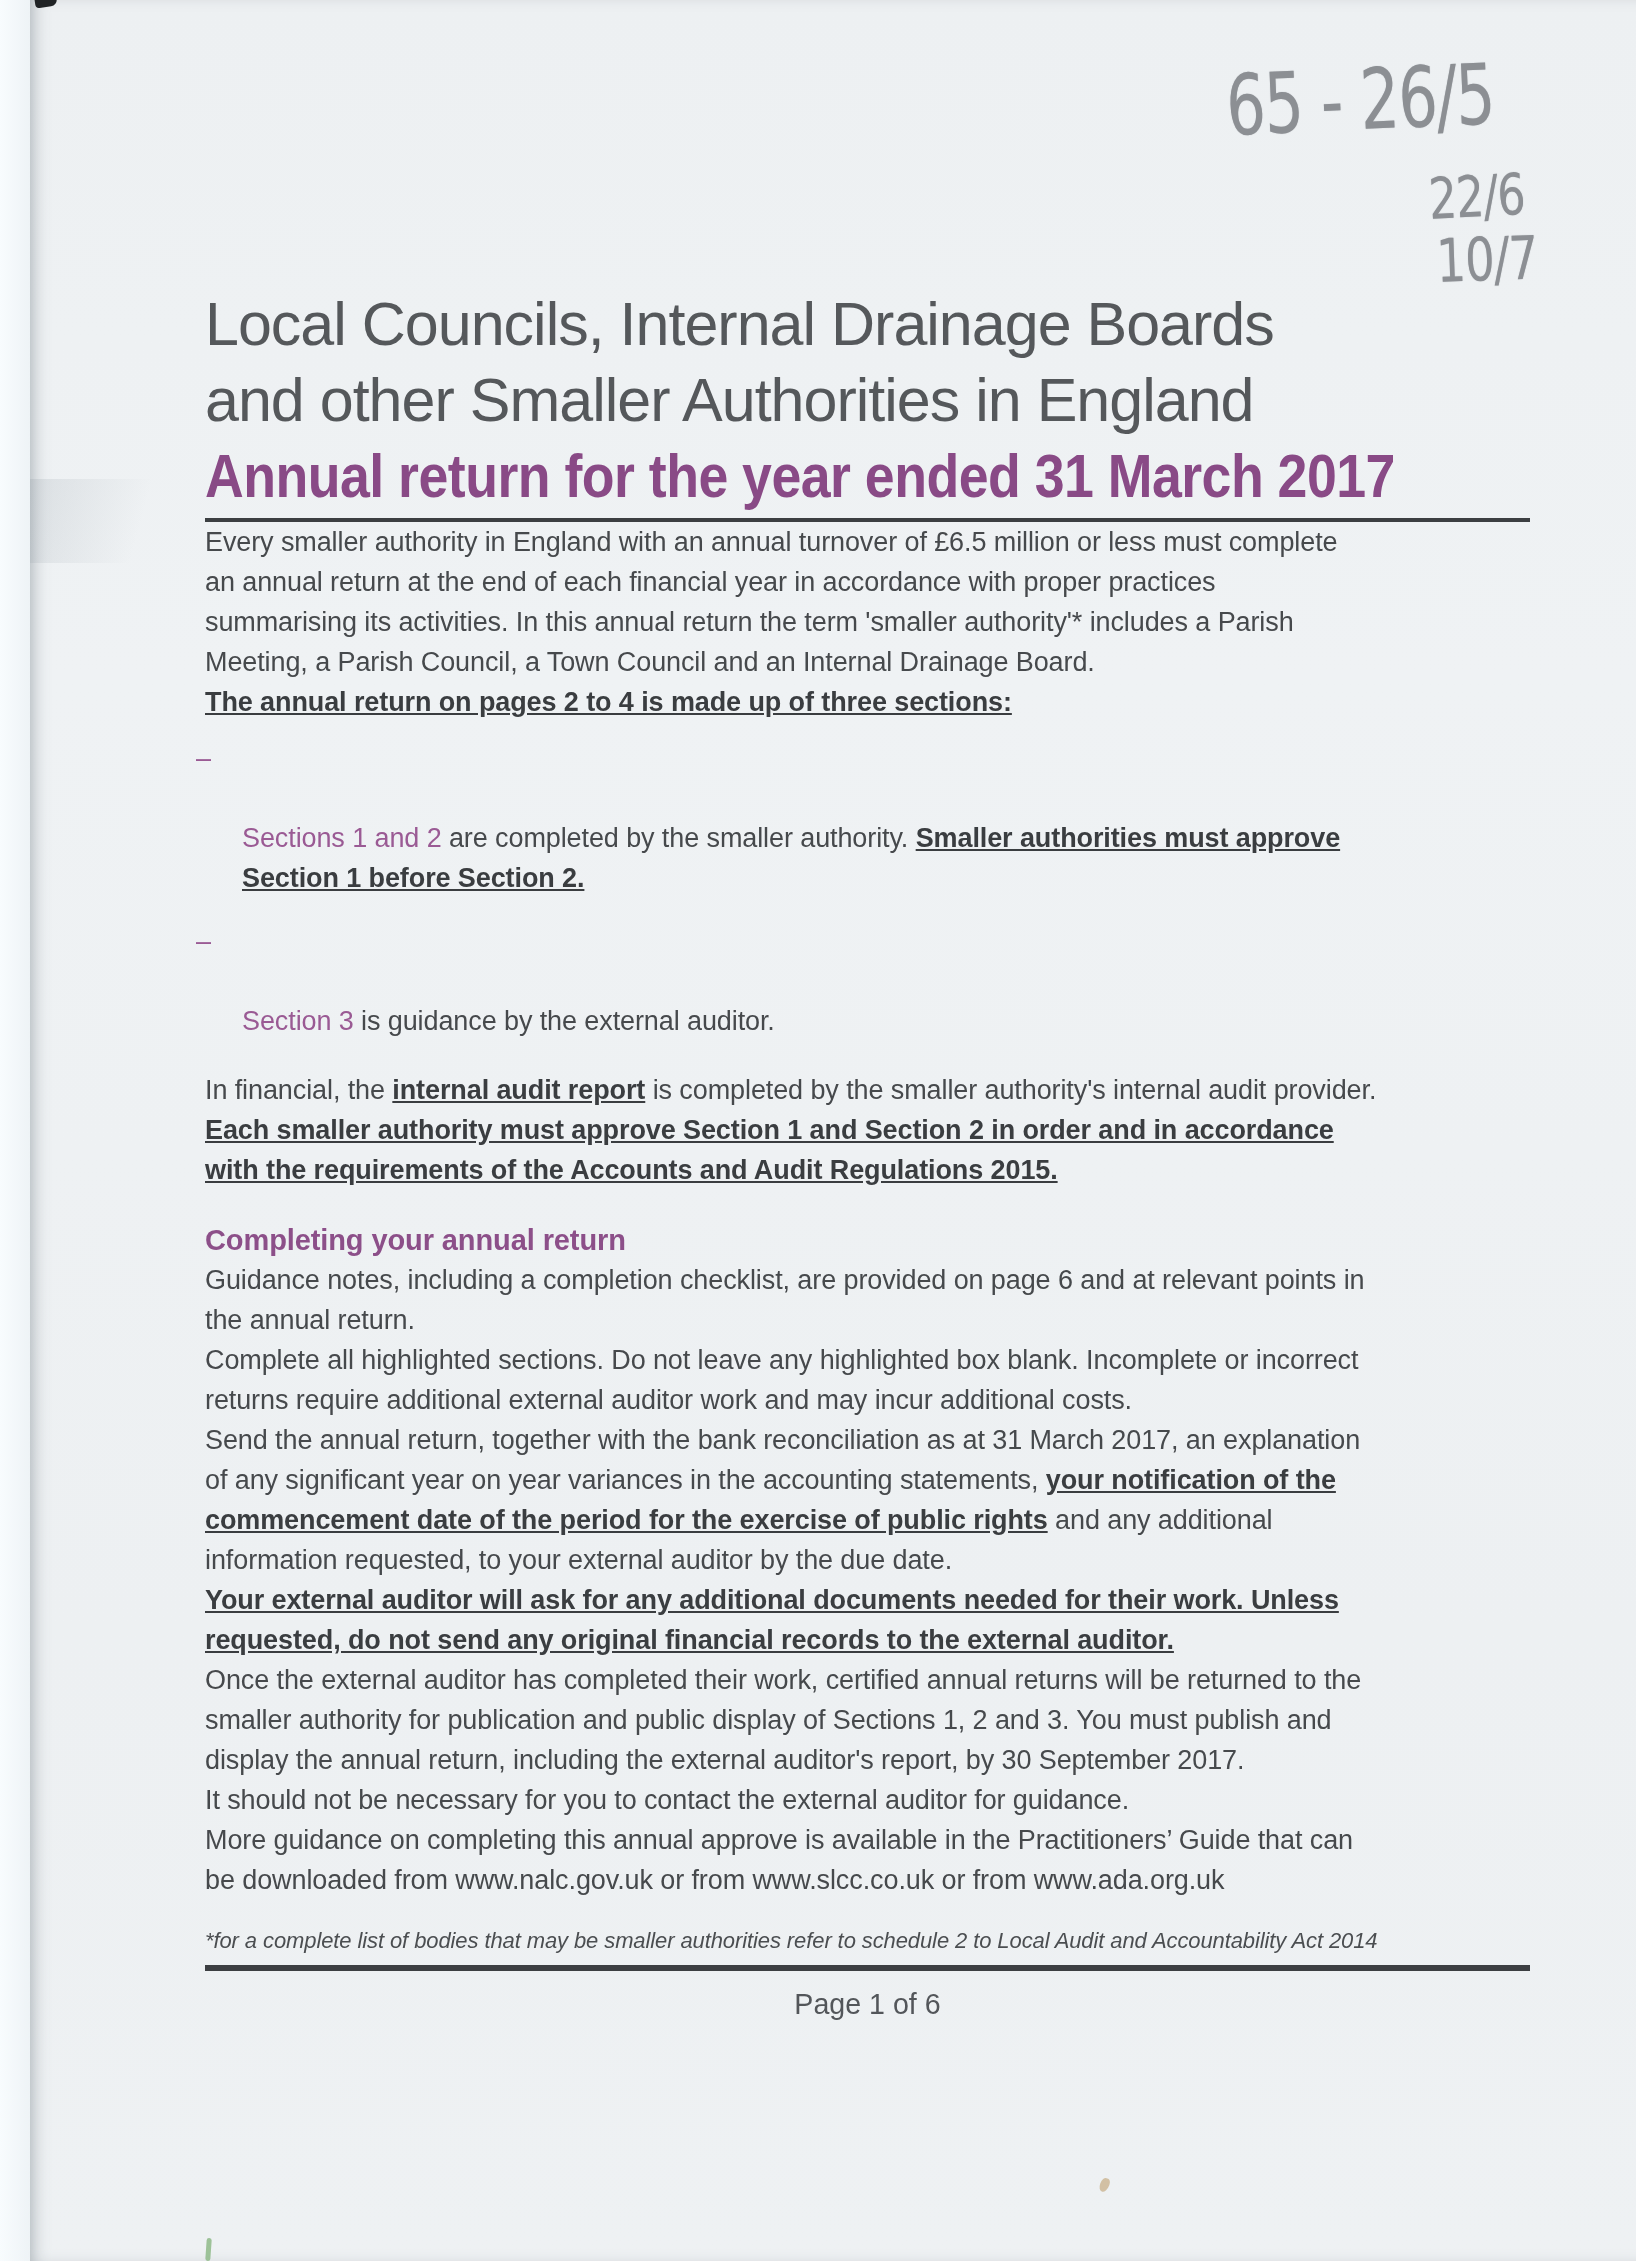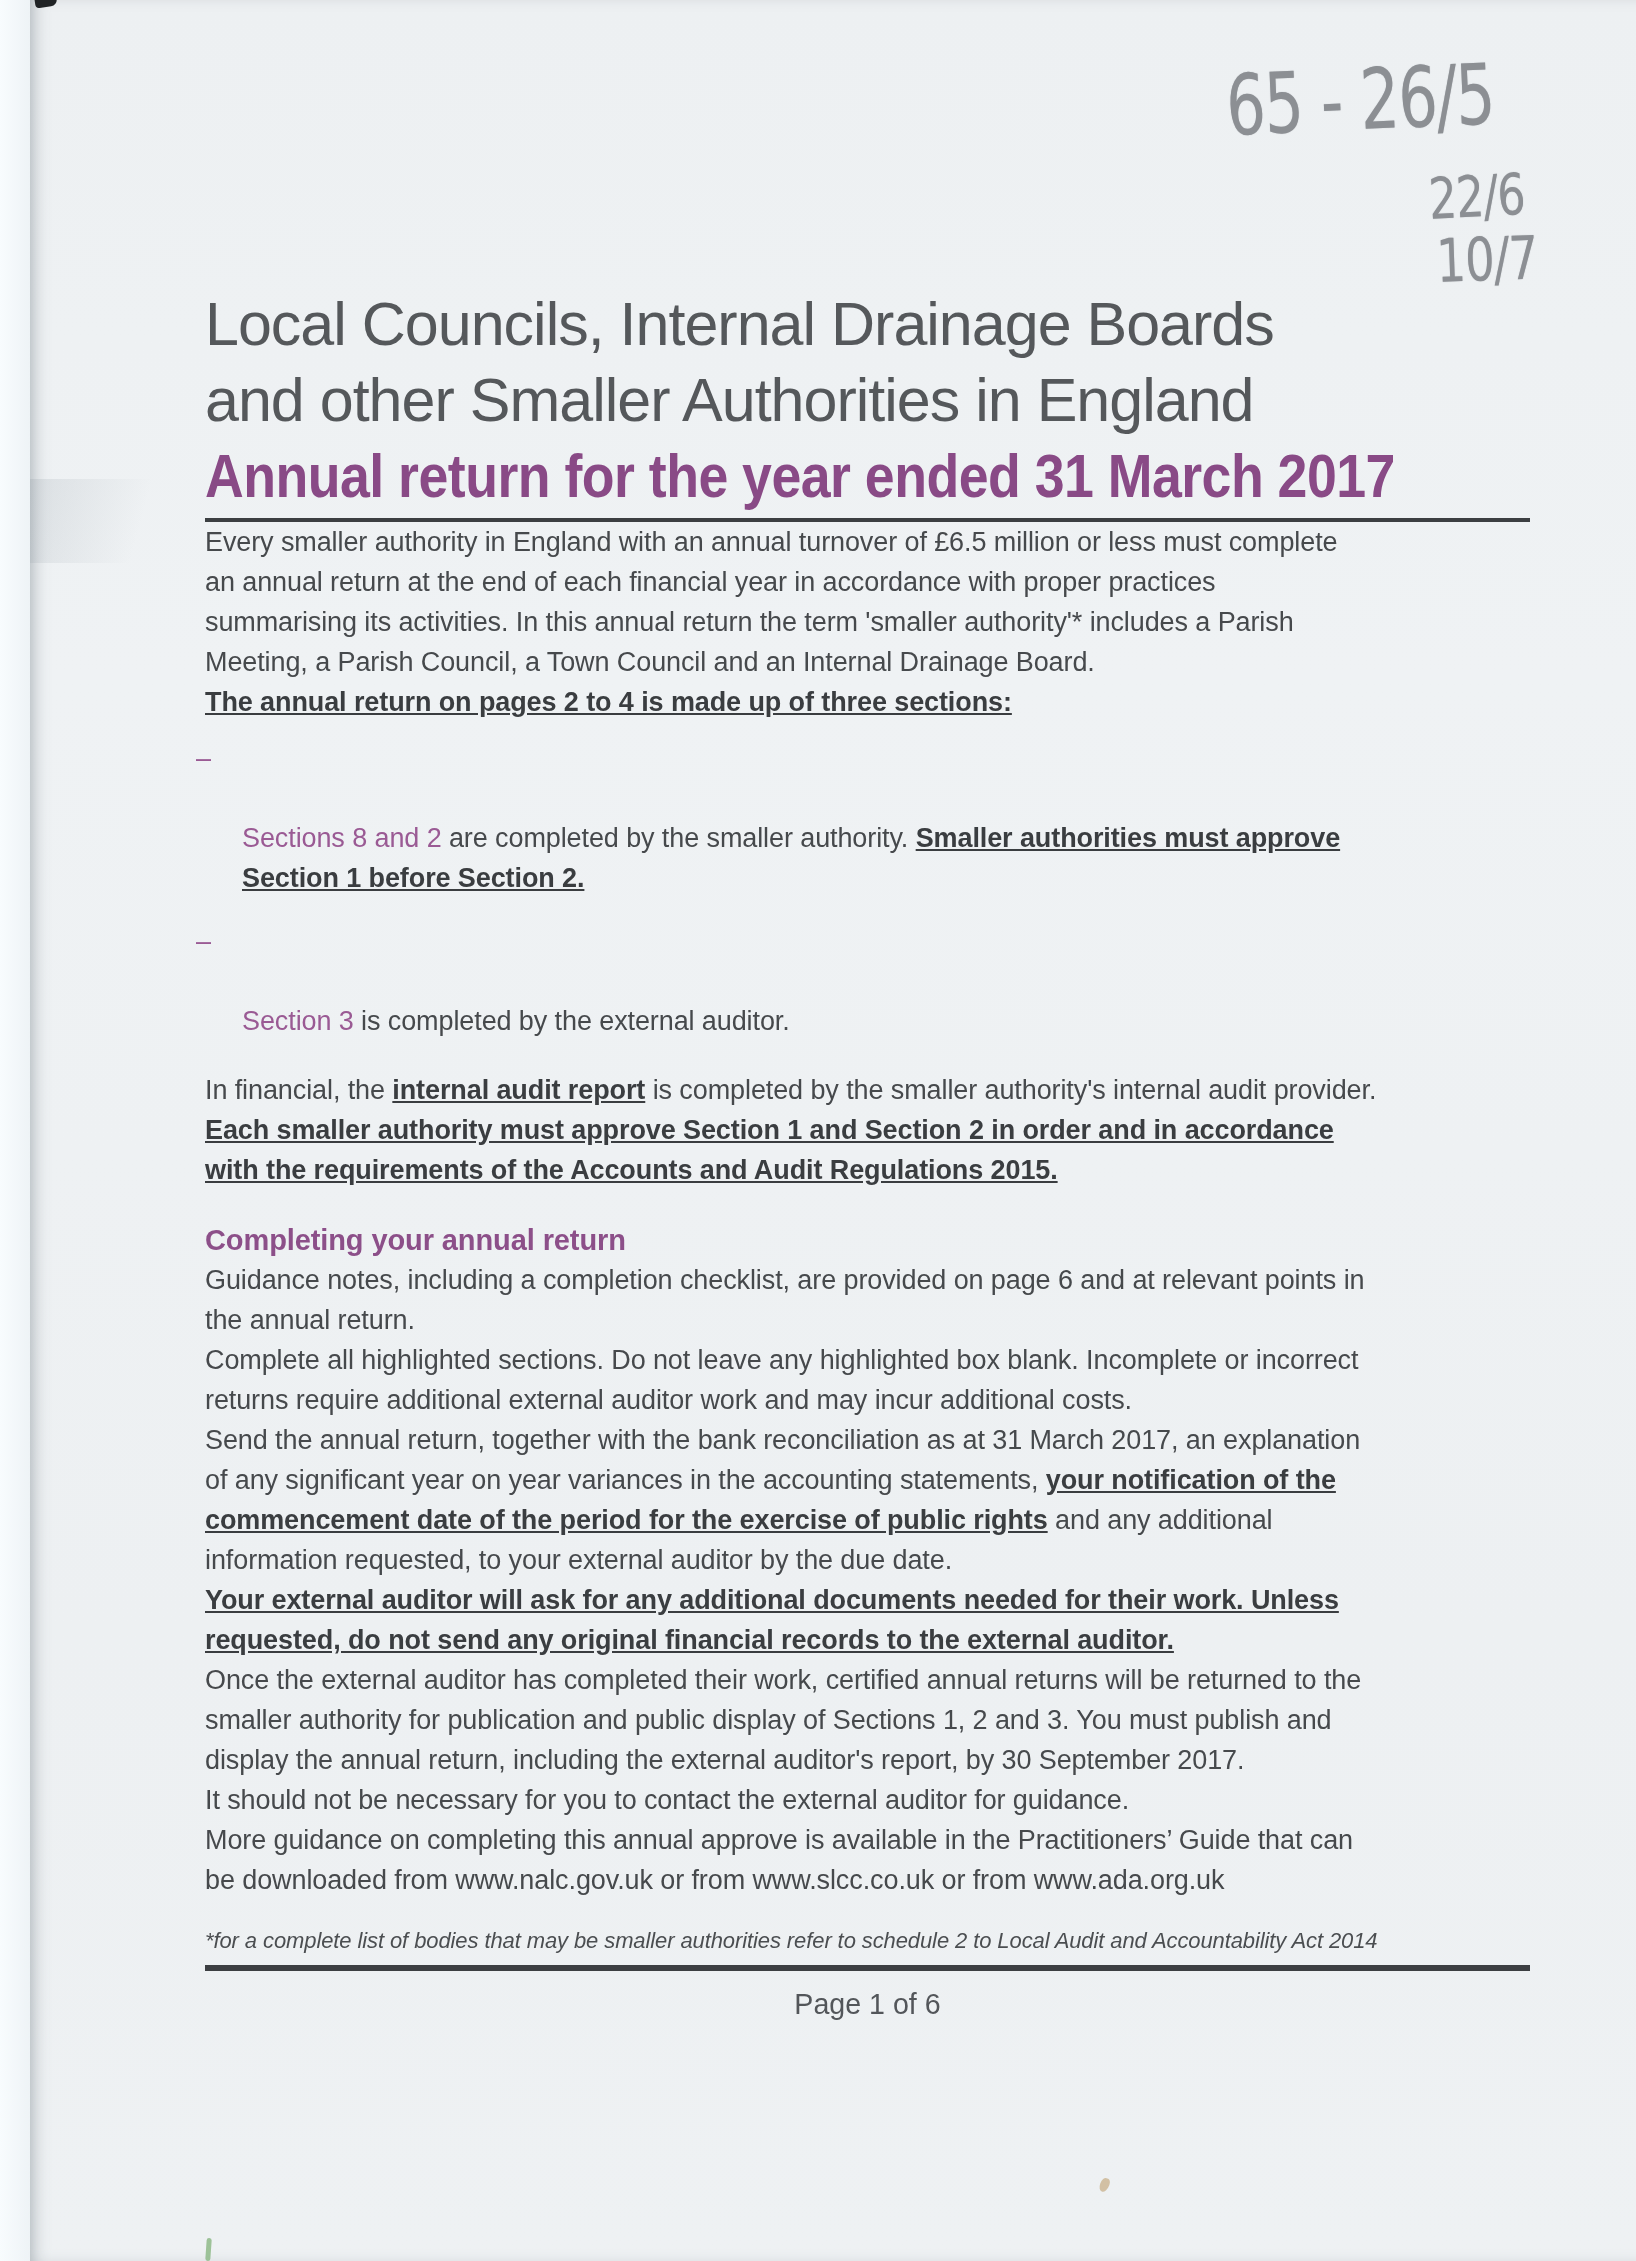--- a/index.html
+++ b/index.html
@@ -134,26 +134,26 @@
       <p class="para mt73"><span class="seg-regular">Every smaller authority in England with an annual turnover of £6.5 million or less must complete
 an annual return at the end of each financial year in accordance with proper practices
 summarising its activities. In this annual return the term 'smaller authority'* includes a Parish
 Meeting, a Parish Council, a Town Council and an Internal Drainage Board.</span></p>
 
       <p class="para mt43"><span class="seg-bold">The annual return on pages 2 to 4 is made up of three sections:</span></p>
 
       <ul class="bullets">
         <li>
           <span class="dash">–</span>
-          <span class="li-body"><span class="seg-purple">Sections 8 and 2</span><span class="seg-regular"> are completed by the smaller authority. </span><span class="seg-bold">Smaller authorities must approve
+          <span class="li-body"><span class="seg-purple">Sections 1 and 2</span><span class="seg-regular"> are completed by the smaller authority. </span><span class="seg-bold">Smaller authorities must approve
 Section 1 before Section 2.</span></span>
         </li>
         <li>
           <span class="dash">–</span>
-          <span class="li-body"><span class="seg-purple">Section 3</span><span class="seg-regular"> is completed by the external auditor.</span></span>
+          <span class="li-body"><span class="seg-purple">Section 3</span><span class="seg-regular"> is guidance by the external auditor.</span></span>
         </li>
       </ul>
 
       <p class="para"><span class="seg-regular">In financial, the </span><span class="seg-bold">internal audit report</span><span class="seg-regular"> is completed by the smaller authority's internal audit provider.</span></p>
 
       <p class="para mt48"><span class="seg-bold">Each smaller authority must approve Section 1 and Section 2 in order and in accordance
 with the requirements of the Accounts and Audit Regulations 2015.</span></p>
 
       <h2 class="section-heading">Completing your annual return</h2>
 

